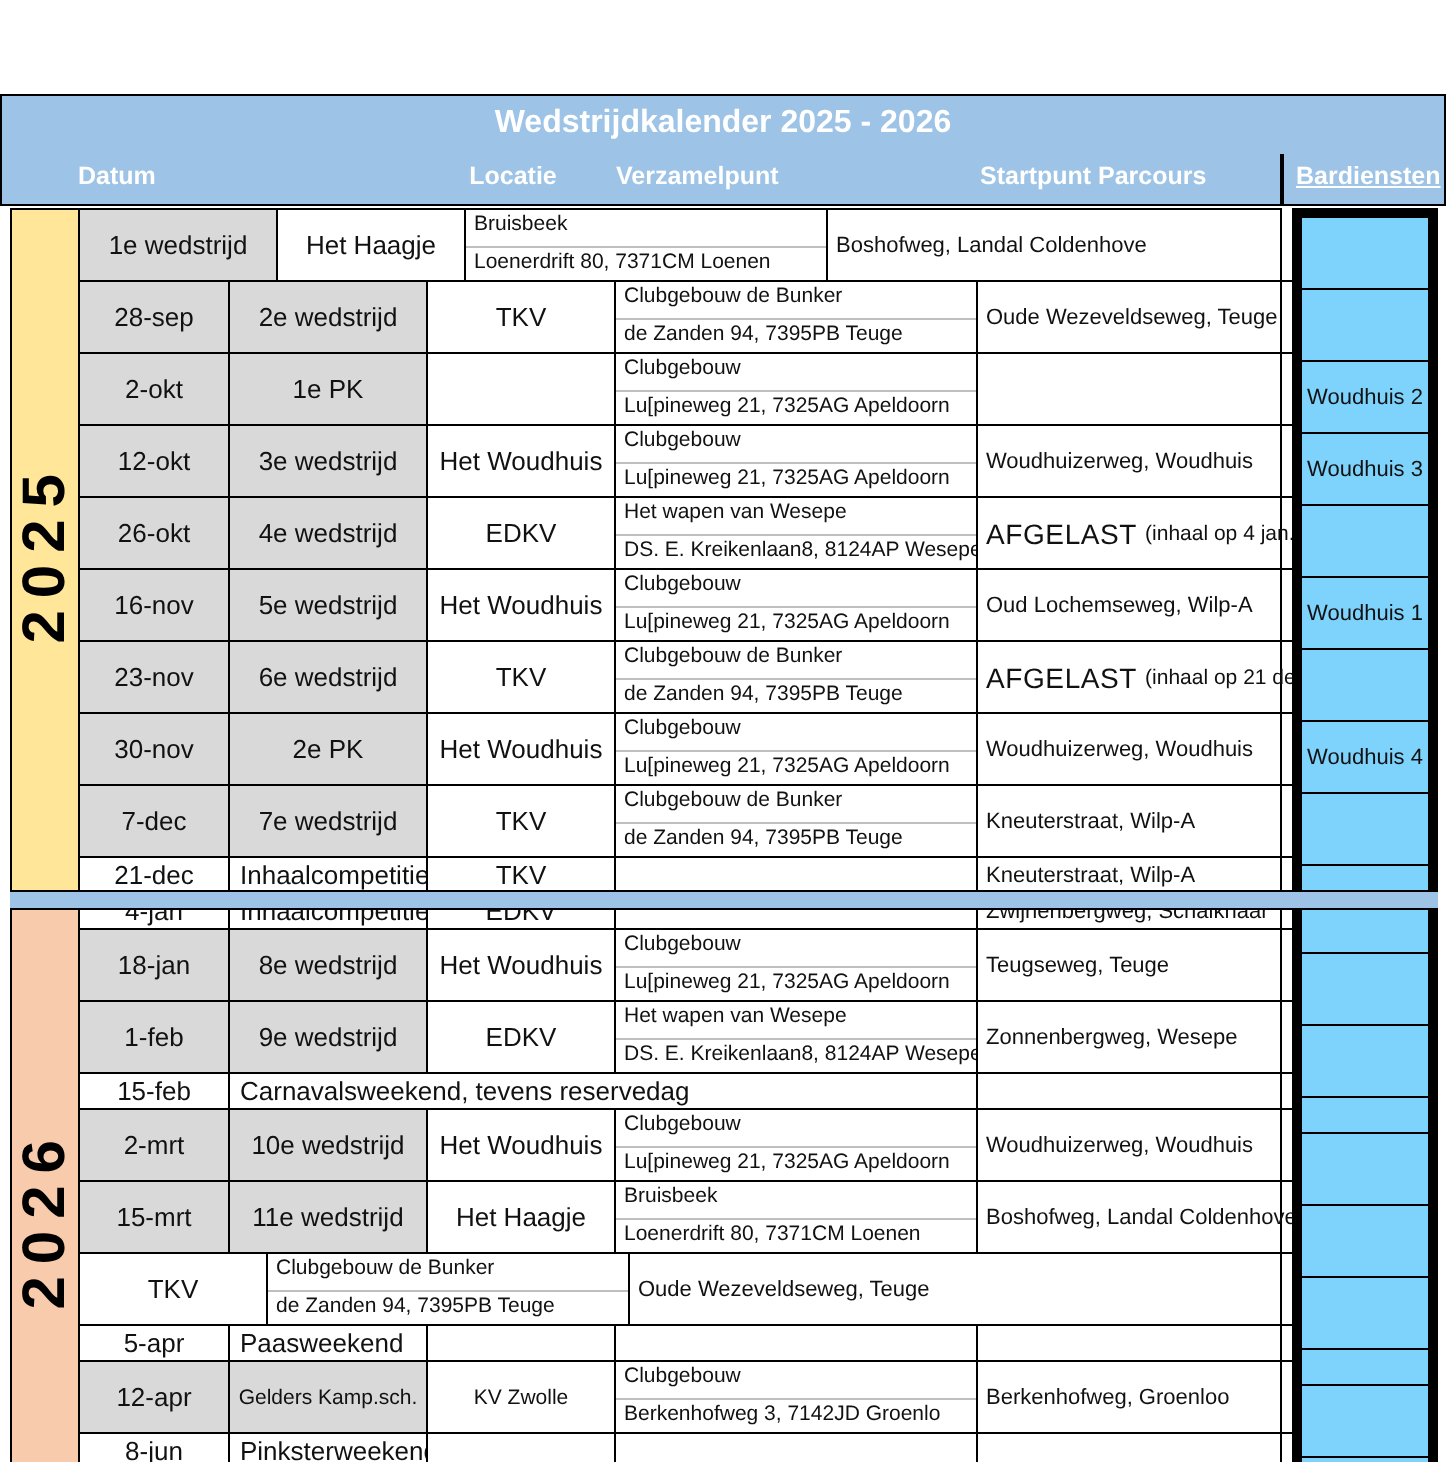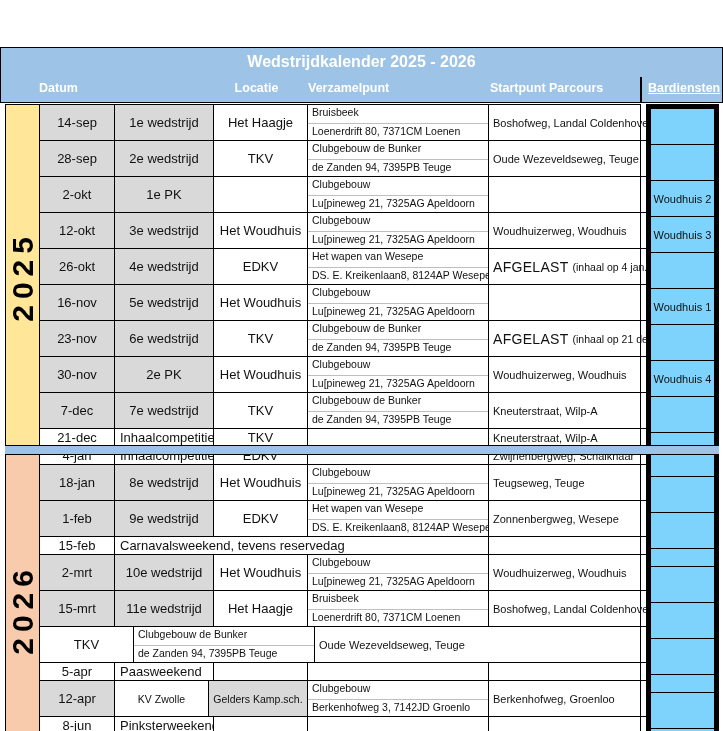--- a/index.html
+++ b/index.html
@@ -78,21 +78,20 @@
     <div class="hline"></div>
   </div>
 
   <div id="main" class="main">
       <div class="section">
         <div class="band" style="background: rgb(255, 230, 153);">
           <span class="band-label">2025</span>
         </div>
         <div class="rows">
           <div class="row double">
-            <div class="cell c-date shaded">14-sep</div>
             <div class="cell c-event shaded">1e wedstrijd</div>
             <div class="cell c-loc">Het Haagje</div>
             <div class="cell c-verz">
               <div class="verz-line first">Bruisbeek</div>
               <div class="verz-line">Loenerdrift 80, 7371CM Loenen</div>
             </div>
             <div class="cell c-start">Boshofweg, Landal Coldenhove</div>
           </div>
           <div class="row double">
             <div class="cell c-date shaded">28-sep</div>
@@ -138,20 +137,21 @@
             </div>
           </div>
           <div class="row double">
             <div class="cell c-date shaded">16-nov</div>
             <div class="cell c-event shaded">5e wedstrijd</div>
             <div class="cell c-loc">Het Woudhuis</div>
             <div class="cell c-verz">
               <div class="verz-line first">Clubgebouw</div>
               <div class="verz-line">Lu[pineweg 21, 7325AG Apeldoorn</div>
             </div>
+            <div class="cell c-start">Oud Lochemseweg, Wilp-A</div>
           </div>
           <div class="row double">
             <div class="cell c-date shaded">23-nov</div>
             <div class="cell c-event shaded">6e wedstrijd</div>
             <div class="cell c-loc">TKV</div>
             <div class="cell c-verz">
               <div class="verz-line first">Clubgebouw de Bunker</div>
               <div class="verz-line">de Zanden 94, 7395PB Teuge</div>
             </div>
             <div class="cell c-start">
@@ -255,22 +255,22 @@
           </div>
           <div class="row single">
             <div class="cell c-date">5-apr</div>
             <div class="cell c-event">Paasweekend</div>
             <div class="cell c-loc"></div>
             <div class="cell c-verz"></div>
             <div class="cell c-start"></div>
           </div>
           <div class="row double">
             <div class="cell c-date shaded">12-apr</div>
+            <div class="cell c-event shaded compact-txt">Gelders Kamp.sch.</div>
             <div class="cell c-loc compact-txt">KV Zwolle</div>
-            <div class="cell c-event shaded compact-txt">Gelders Kamp.sch.</div>
             <div class="cell c-verz">
               <div class="verz-line first">Clubgebouw</div>
               <div class="verz-line">Berkenhofweg 3, 7142JD Groenlo</div>
             </div>
             <div class="cell c-start">Berkenhofweg, Groenloo</div>
           </div>
           <div class="row single">
             <div class="cell c-date">8-jun</div>
             <div class="cell c-event">Pinksterweekend</div>
             <div class="cell c-loc"></div>

